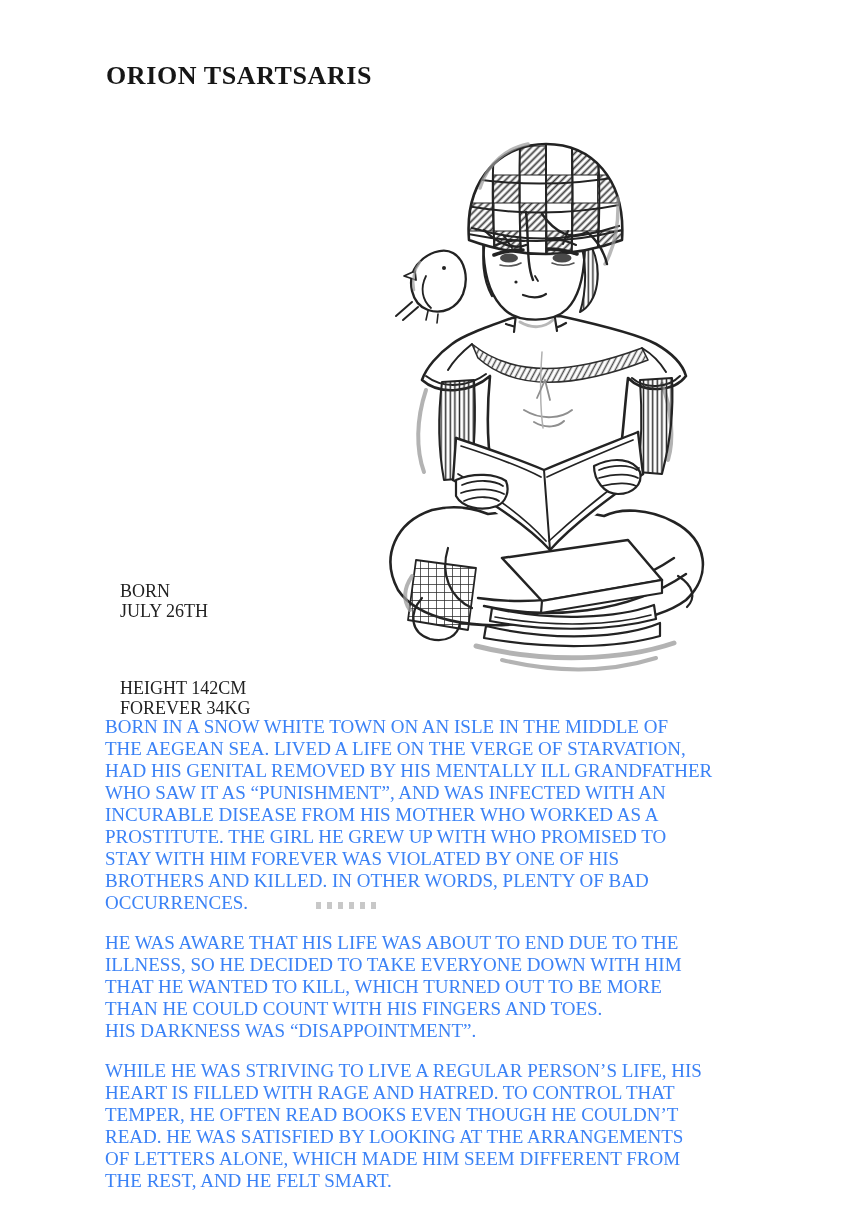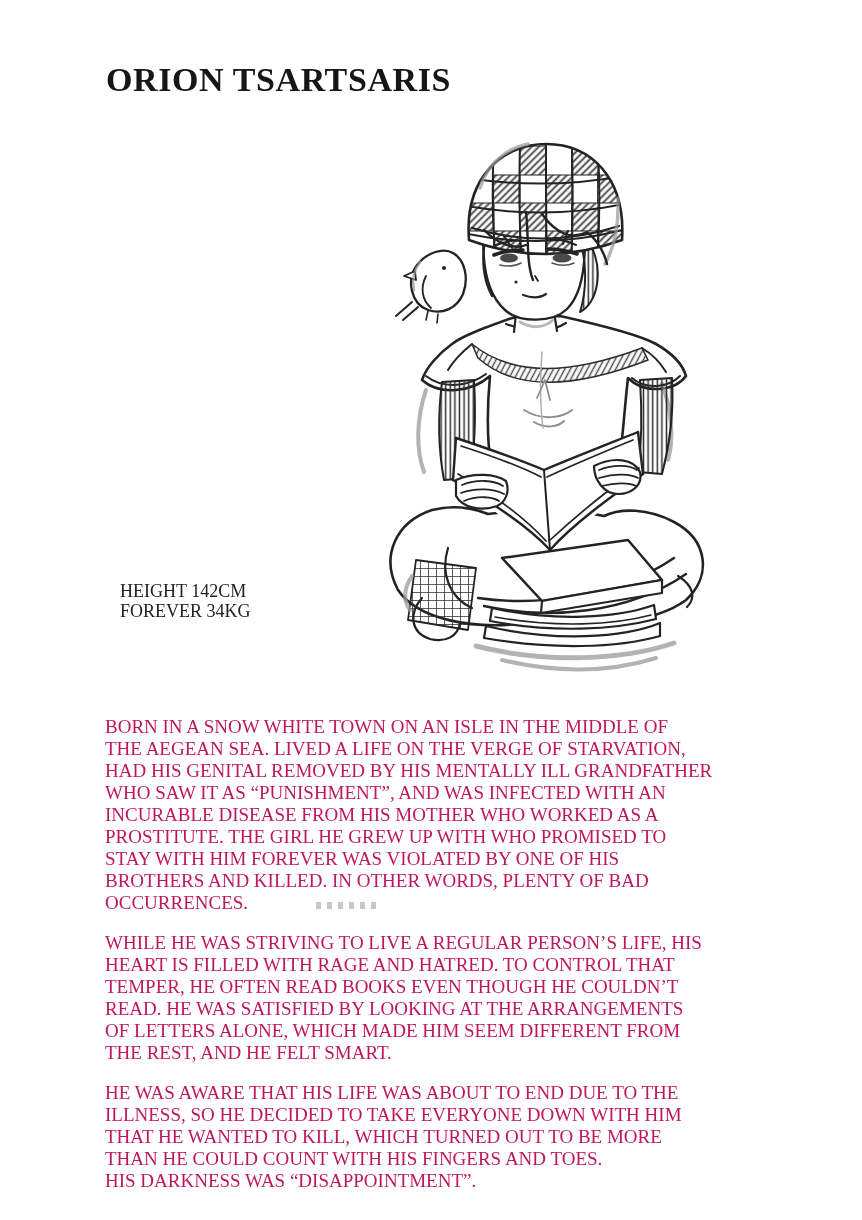--- a/index.html
+++ b/index.html
@@ -4,34 +4,34 @@
 <style>
   * { margin:0; padding:0; box-sizing:border-box; }
   html,body { background:#ffffff; }
   body {
     width:862px; height:1220px; position:relative; overflow:hidden;
     font-family:"Liberation Serif", serif; color:#1e1e1e;
   }
   .page { position:absolute; inset:0; background:#ffffff; }
   .title {
     position:absolute; left:106px; top:63px;
-    font-size:34px; font-weight:bold; letter-spacing:.6px;
+    font-size:26px; font-weight:bold; letter-spacing:.6px;
     color:#161616; line-height:1; white-space:pre;font-family:Liberation Serif, serif;
   }
   .illustration {
     position:absolute; left:356px; top:128px; width:390px; height:580px;
   }
   .stats {
     position:absolute; left:120px; top:541px;
     font-size:18px; line-height:20px; white-space:pre; color:#222222;
   }
   .stat-block { margin-bottom:17px; }
   .bio {
     position:absolute; left:105px; top:716px;
-    font-size:19px; line-height:22px; color:#be185d;
+    font-size:19px; line-height:22px; color:#3b82f6;
   }
   .bio p { margin:0 0 18px 0; white-space:pre; }
   .smudge {
     position:absolute; left:211px; top:186px; width:66px; height:7px;
     background:repeating-linear-gradient(90deg, rgba(110,110,110,.38) 0 5px, rgba(0,0,0,0) 5px 11px);
     filter:blur(.4px); pointer-events:none;
   }
 </style>
 </head>
 <body>
@@ -190,41 +190,43 @@
         <g stroke="#9a9a9a" opacity=".75">
           <path d="M120,518 C190,536 268,532 318,515" stroke-width="5"></path>
           <path d="M146,532 C205,546 258,543 300,530" stroke-width="4"></path>
         </g>
 
       </g>
     </svg>
   </div>
 
   <div class="stats">
+    <div class="stat-block">BORN
+JULY 26TH</div>
     <div class="stat-block">HEIGHT 142CM
 FOREVER 34KG</div>
   </div>
 
   <div class="bio">
     <p>BORN IN A SNOW WHITE TOWN ON AN ISLE IN THE MIDDLE OF
 THE AEGEAN SEA. LIVED A LIFE ON THE VERGE OF STARVATION,
 HAD HIS GENITAL REMOVED BY HIS MENTALLY ILL GRANDFATHER
 WHO SAW IT AS “PUNISHMENT”, AND WAS INFECTED WITH AN
 INCURABLE DISEASE FROM HIS MOTHER WHO WORKED AS A
 PROSTITUTE. THE GIRL HE GREW UP WITH WHO PROMISED TO
 STAY WITH HIM FOREVER WAS VIOLATED BY ONE OF HIS
 BROTHERS AND KILLED. IN OTHER WORDS, PLENTY OF BAD
 OCCURRENCES.</p>
+    <p>HE WAS AWARE THAT HIS LIFE WAS ABOUT TO END DUE TO THE
+ILLNESS, SO HE DECIDED TO TAKE EVERYONE DOWN WITH HIM
+THAT HE WANTED TO KILL, WHICH TURNED OUT TO BE MORE
+THAN HE COULD COUNT WITH HIS FINGERS AND TOES.
+HIS DARKNESS WAS “DISAPPOINTMENT”.</p>
     <p>WHILE HE WAS STRIVING TO LIVE A REGULAR PERSON’S LIFE, HIS
 HEART IS FILLED WITH RAGE AND HATRED. TO CONTROL THAT
 TEMPER, HE OFTEN READ BOOKS EVEN THOUGH HE COULDN’T
 READ. HE WAS SATISFIED BY LOOKING AT THE ARRANGEMENTS
 OF LETTERS ALONE, WHICH MADE HIM SEEM DIFFERENT FROM
 THE REST, AND HE FELT SMART.</p>
-    <p>HE WAS AWARE THAT HIS LIFE WAS ABOUT TO END DUE TO THE
-ILLNESS, SO HE DECIDED TO TAKE EVERYONE DOWN WITH HIM
-THAT HE WANTED TO KILL, WHICH TURNED OUT TO BE MORE
-THAN HE COULD COUNT WITH HIS FINGERS AND TOES.
-HIS DARKNESS WAS “DISAPPOINTMENT”.</p>
     <div class="smudge"></div>
   </div>
 
 </div>
 
 </body></html>

